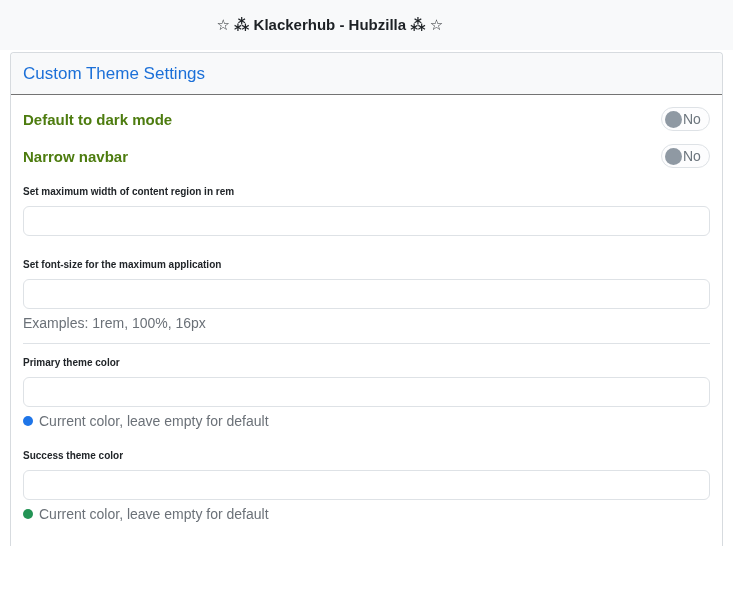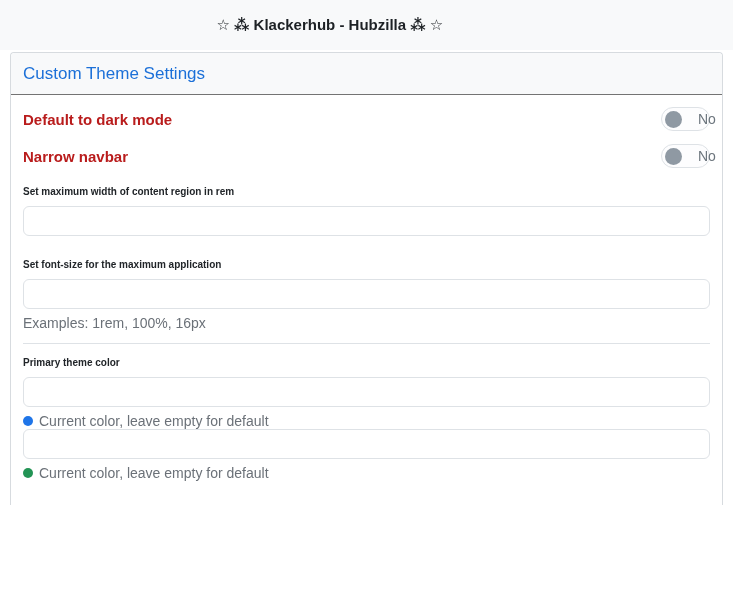--- a/index.html
+++ b/index.html
@@ -60,21 +60,21 @@
     display: flex;
     justify-content: space-between;
     align-items: center;
     height: 24px;
     margin-bottom: 13px;
   }
   .toggle-row:last-of-type { margin-bottom: 0; }
   .row-label {
     font-size: 15px;
     font-weight: 700;
-    color: #b91c1c;
+    color: #4d7c0f;
   }
   .toggle {
     display: flex;
     align-items: center;
     width: 49px;
     height: 24px;
     border: 1px solid #dee2e6;
     border-radius: 12px;
     background: #fdfdfe;
     padding: 0 3px;
@@ -83,21 +83,21 @@
   .toggle .knob {
     width: 17px;
     height: 17px;
     border-radius: 50%;
     flex: 0 0 auto;
   }
   .toggle .toggle-text {
     font-size: 14px;
     color: #6c757d;
     line-height: 22px;
-    padding: 0 16px;
+    padding: 0 1px;
   }
   .toggle.on { justify-content: flex-end; }
   .toggle.off { justify-content: flex-start; }
   
   .field-group-label {
     display: block;
     font-size: 10px;
     font-weight: 700;
     color: #212529;
     line-height: 17px;
@@ -191,20 +191,21 @@
       <hr class="divider">
 
 
       <label class="field-group-label" style="margin-top:10px;">Primary theme color</label>
       <input type="text" class="text-input" value="" style="">
       <div class="helper-text">
         <span class="color-dot" style="background: rgb(31, 117, 232);"></span>
         <span>Current color, leave empty for default</span>
       </div>
 
+      <label class="field-group-label" style="margin-top:18px;">Success theme color</label>
       <input type="text" class="text-input" value="" style="">
       <div class="helper-text">
         <span class="color-dot" style="background: rgb(35, 148, 85);"></span>
         <span>Current color, leave empty for default</span>
       </div>
 
     </div>
   </div>
 </div>
 

